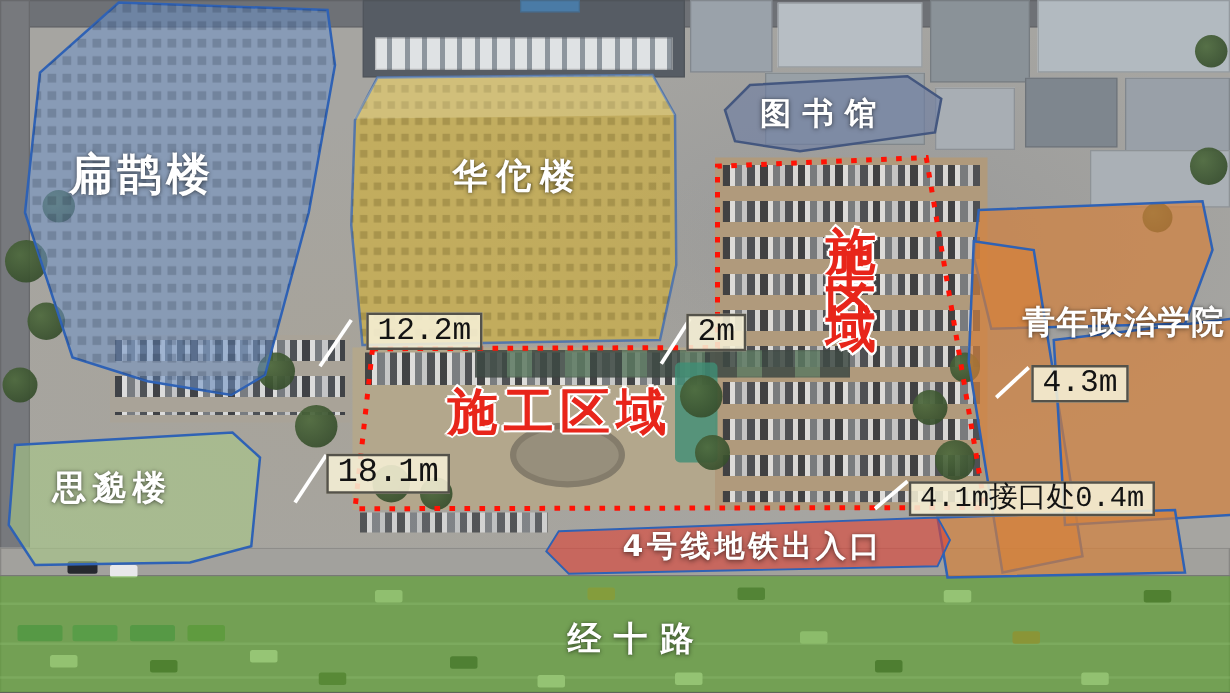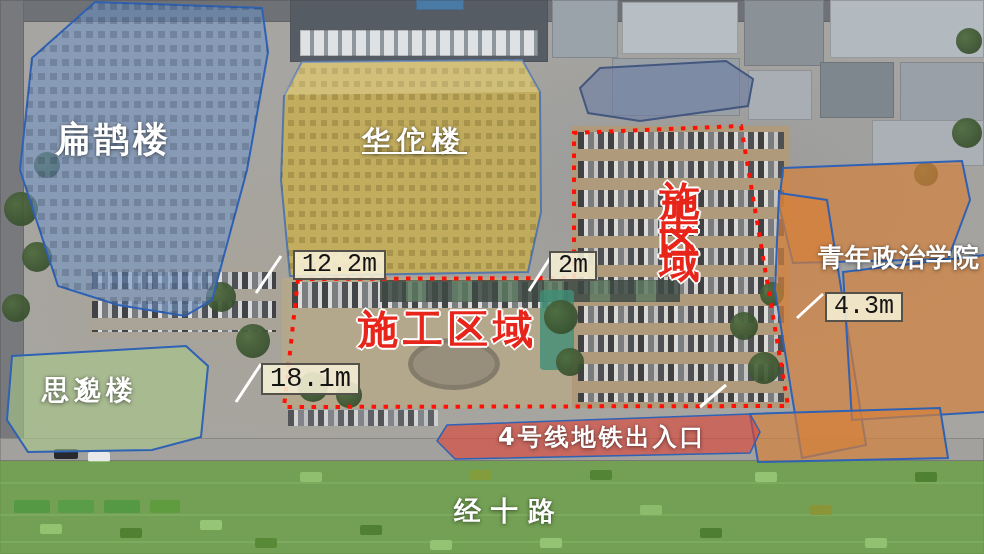--- a/index.html
+++ b/index.html
@@ -154,26 +154,28 @@
     <polygon points="298,279 574,278 574,133 741,126 788,406 284,407" fill="none" stroke="#ff1205" stroke-width="4" stroke-dasharray="4.5 7.5"></polygon>
 
     <polyline points="256,293 281,256" stroke="#fff" stroke-width="3" fill="none"></polyline>
     <polyline points="529,291 552,255" stroke="#fff" stroke-width="3" fill="none"></polyline>
     <polyline points="797,318 823,294" stroke="#fff" stroke-width="3" fill="none"></polyline>
     <polyline points="236,402 261,364" stroke="#fff" stroke-width="3" fill="none"></polyline>
     <polyline points="700,407 726,385" stroke="#fff" stroke-width="3" fill="none"></polyline>
   </svg>
 
   <div class="wlabel" style="left:55px;top:116px;font-size:35px;letter-spacing:4px;">扁鹊楼</div>
-  <div class="wlabel" style="left:362px;top:122px;font-size:28px;letter-spacing:7px;text-decoration:underline;">华佗楼</div>
+  <div class="wlabel" style="left:362px;top:122px;font-size:28px;letter-spacing:7px;">华佗楼</div>
+  <div class="wlabel" style="left:608px;top:74px;font-size:25px;letter-spacing:9px;">图书馆</div>
   <div class="wlabel" style="left:818px;top:240px;font-size:26px;letter-spacing:1px;">青年政治学院</div>
   <div class="wlabel" style="left:42px;top:372px;font-size:27px;letter-spacing:5px;">思邈楼</div>
   <div class="wlabel" style="left:498px;top:421px;font-size:24px;letter-spacing:3px;">4号线地铁出入口</div>
   <div class="wlabel" style="left:454px;top:493px;font-size:27px;letter-spacing:10px;text-align:right;">经十路</div>
 
   <div class="redtext" style="left:358px;top:302px;font-size:40px;letter-spacing:5px;">施工区域</div>
   <div class="redtext" id="zone-right-label" style="left:660px;top:148px;">施工区域</div>
 
   <div class="measure" style="left:293px;top:250px;font-size:25px;">12.2m</div>
   <div class="measure" style="left:549px;top:251px;font-size:25px;">2m</div>
   <div class="measure" style="left:825px;top:292px;font-size:25px;">4.3m</div>
   <div class="measure" style="left:261px;top:363px;font-size:27px;">18.1m</div>
+  <div class="measure" style="left:727px;top:385px;font-size:23px;">4.1m接口处0.4m</div>
 </div>
 
 </body></html>

